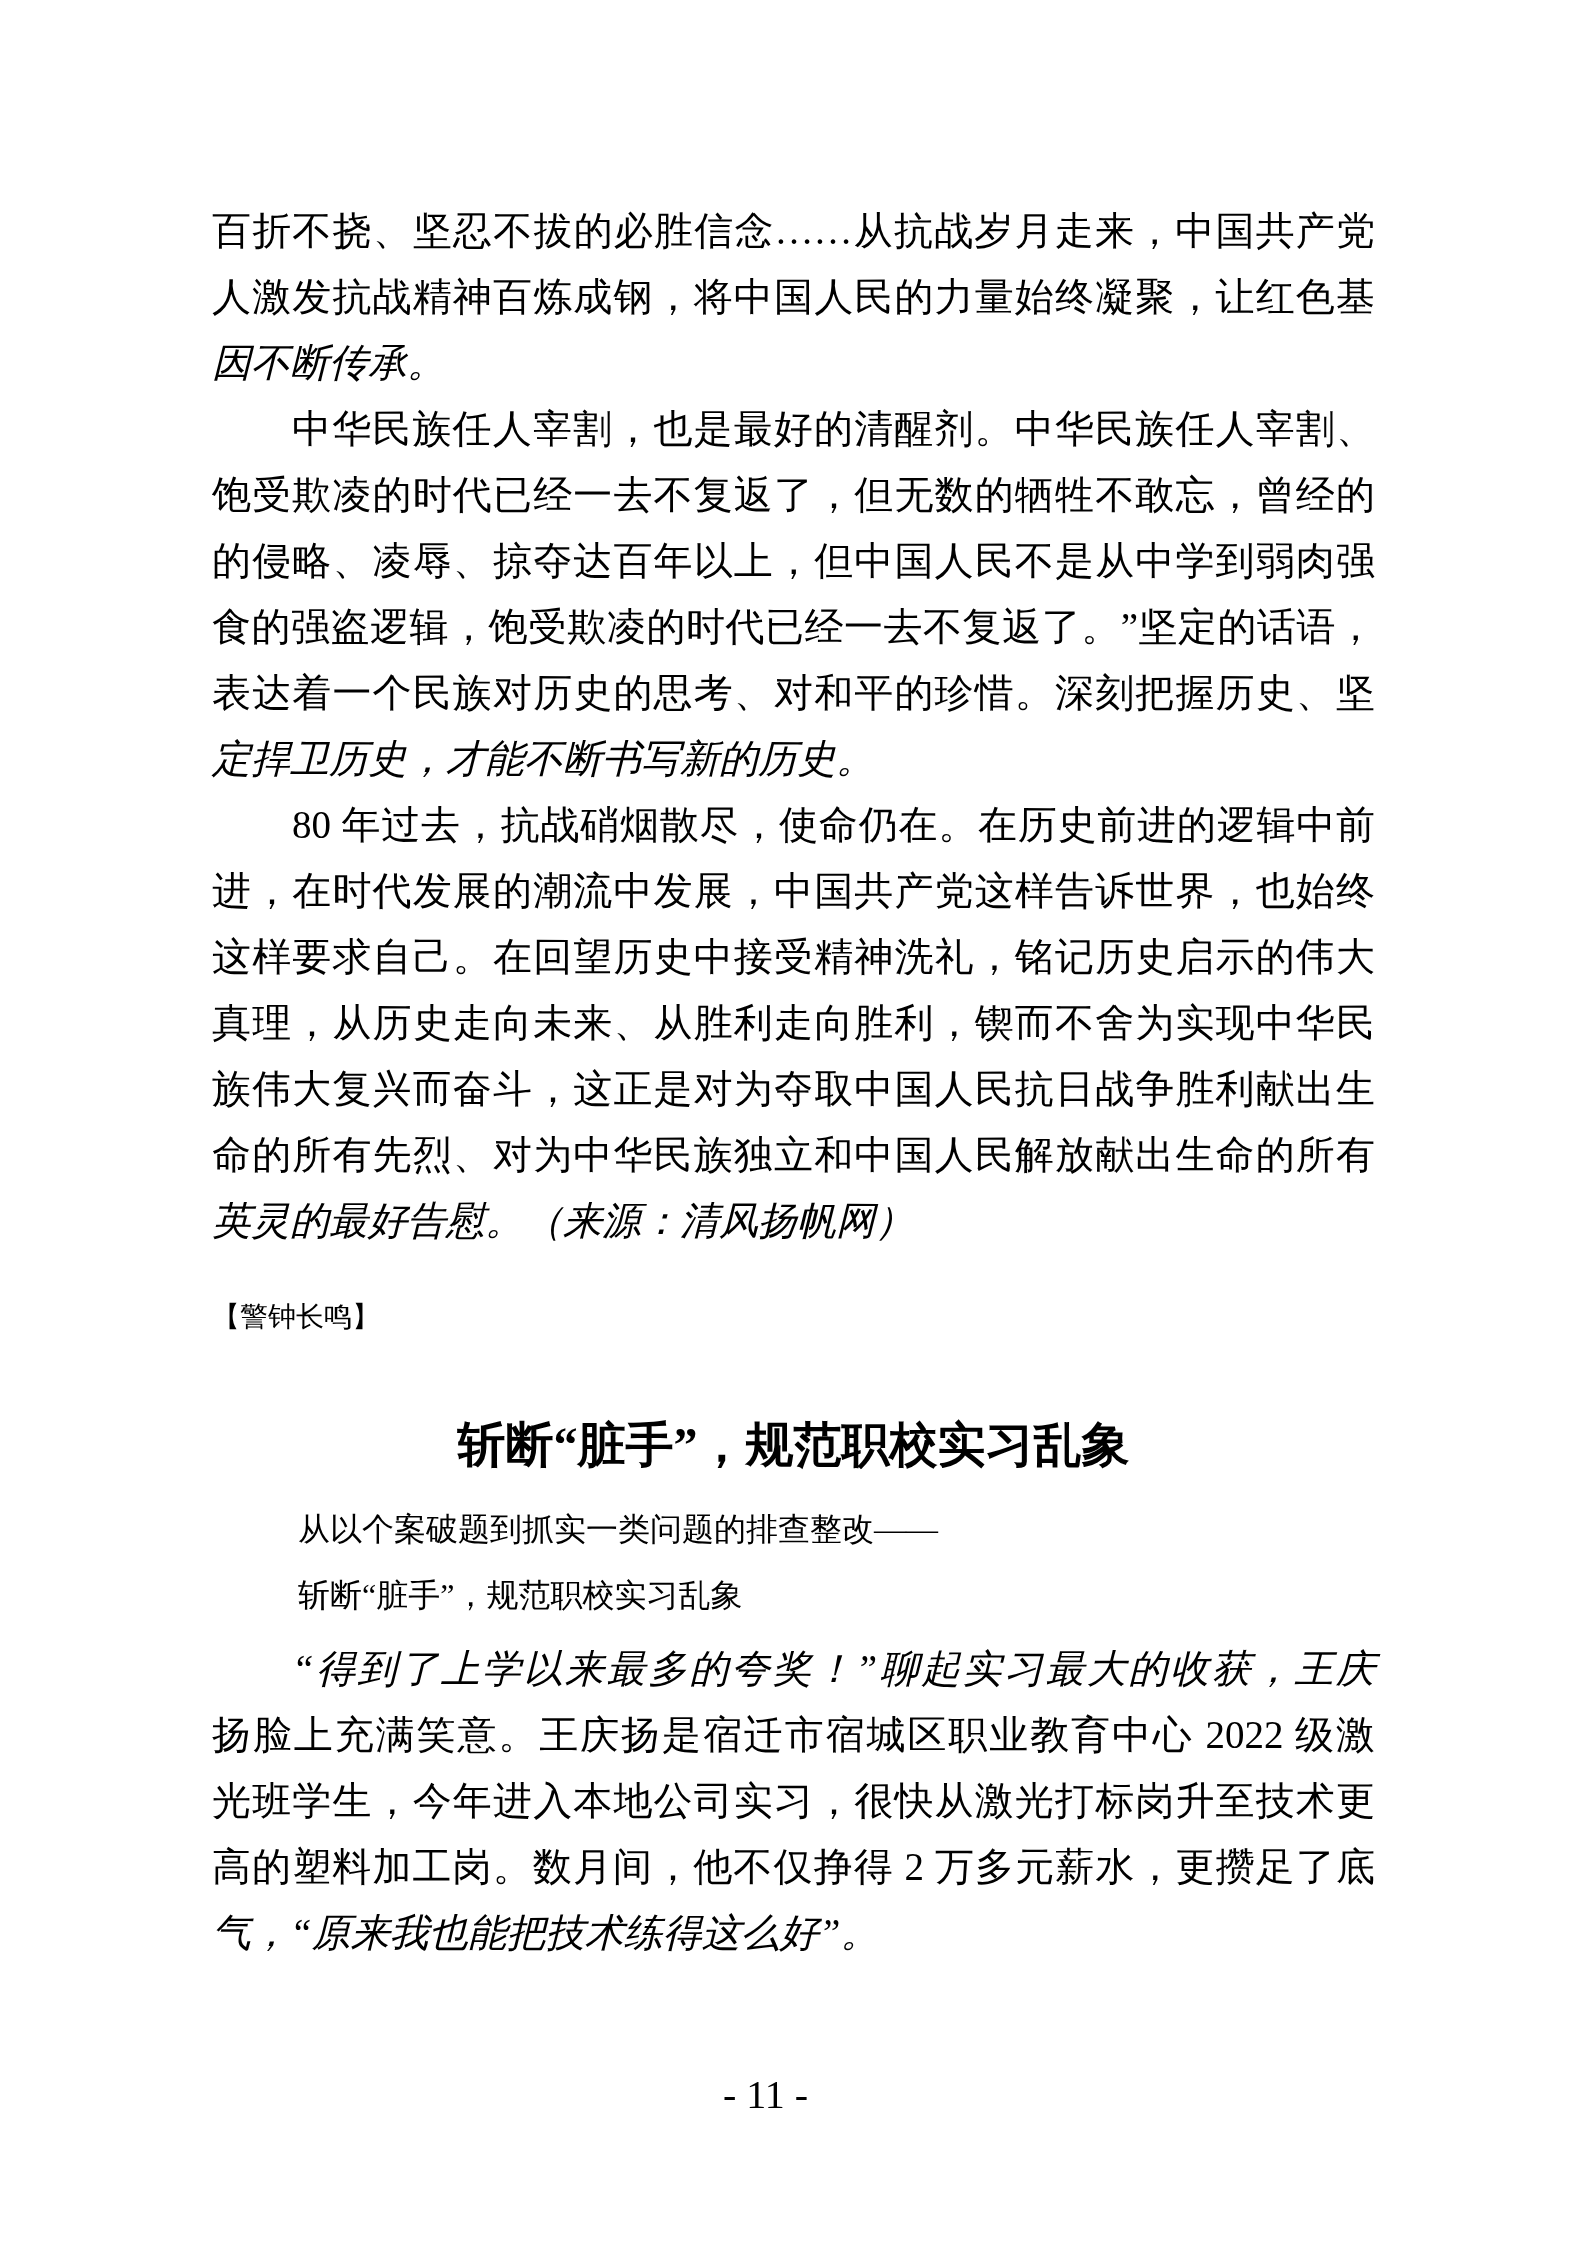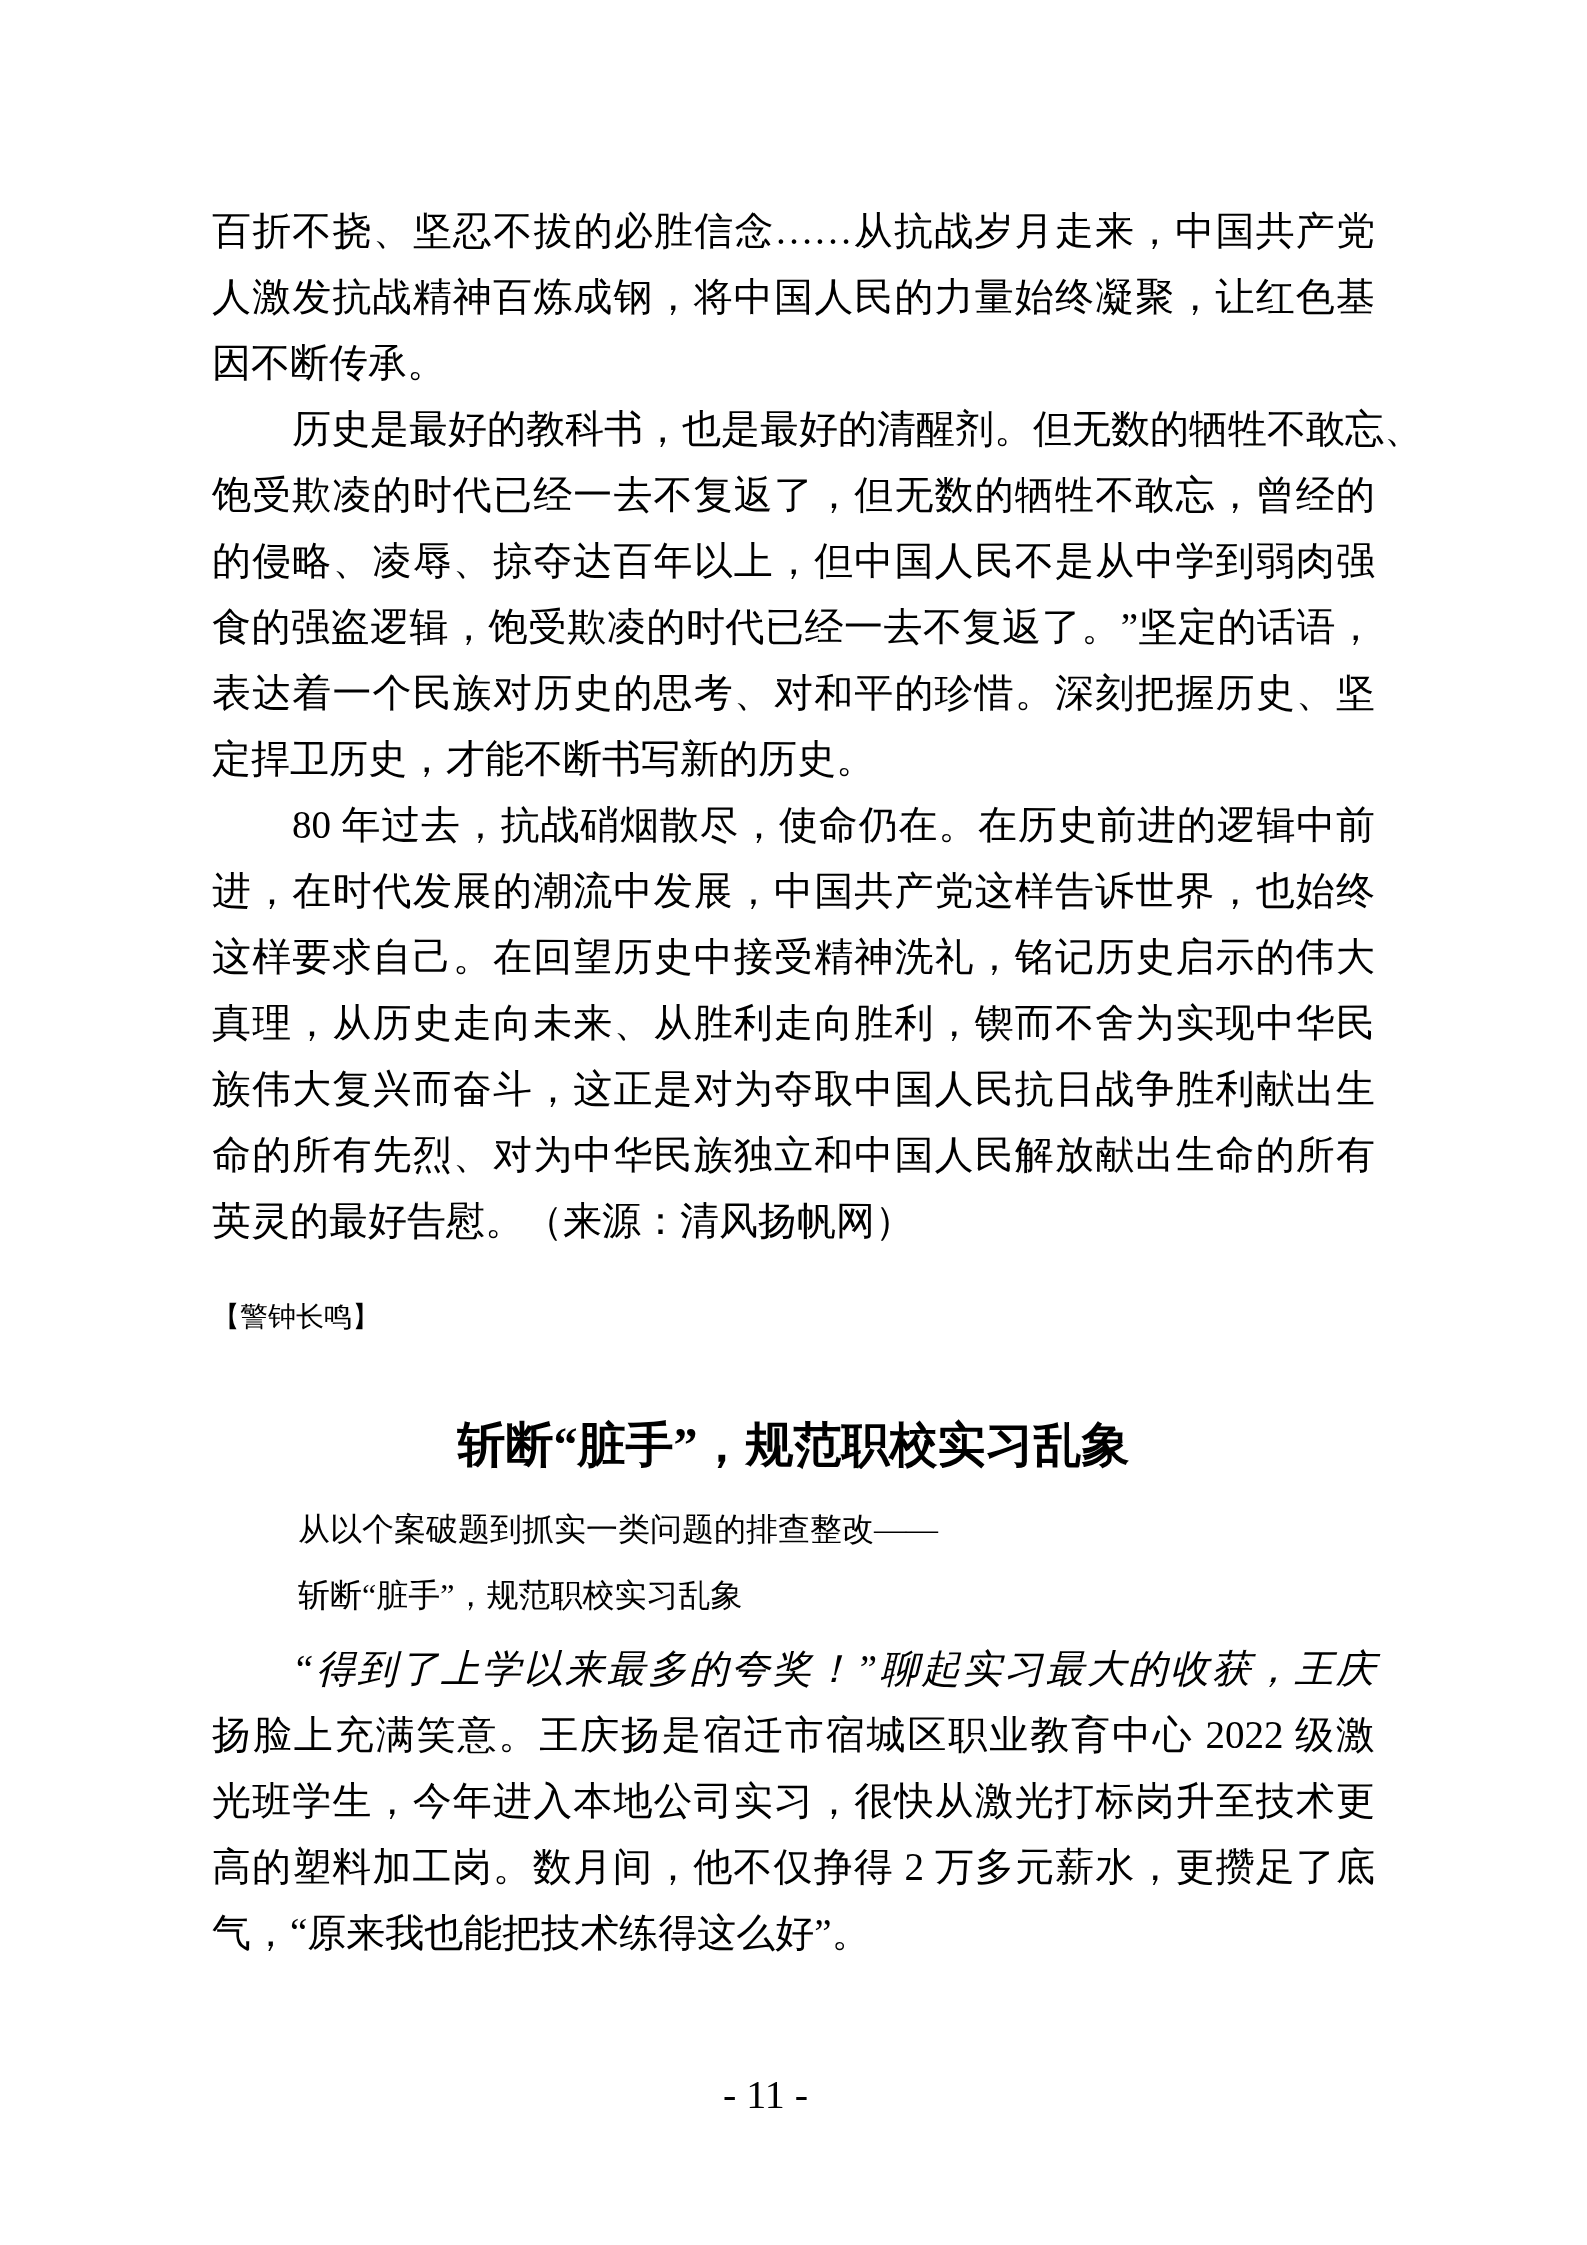--- a/index.html
+++ b/index.html
@@ -22,20 +22,21 @@
     font-size:39px;
     line-height:66px;
     height:66px;
     white-space:nowrap;
     text-align:justify;
     text-align-last:justify;
     text-justify:inter-character;
   }
   .line.end{
     text-align-last:left;
+    font-style:italic;
   }
   .indent{
     text-indent:80px;
   }
   .marker{
     font-size:28px;
     line-height:66px;
     height:66px;
     margin-top:30px;
     text-align:left;
@@ -81,21 +82,21 @@
 </head>
 <body>
 
 <div class="page">
   <div class="column">
 
     <div class="line">百折不挠、坚忍不拔的必胜信念……从抗战岁月走来，中国共产党</div>
     <div class="line">人激发抗战精神百炼成钢，将中国人民的力量始终凝聚，让红色基</div>
     <div class="line end">因不断传承。</div>
 
-    <div class="line indent">历史是最好的教科书，也是最好的清醒剂。但无数的牺牲不敢忘、</div>
+    <div class="line indent">中华民族任人宰割，也是最好的清醒剂。中华民族任人宰割、</div>
     <div class="line">饱受欺凌的时代已经一去不复返了，但无数的牺牲不敢忘，曾经的</div>
     <div class="line">的侵略、凌辱、掠夺达百年以上，但中国人民不是从中学到弱肉强</div>
     <div class="line">食的强盗逻辑，饱受欺凌的时代已经一去不复返了。”坚定的话语，</div>
     <div class="line">表达着一个民族对历史的思考、对和平的珍惜。深刻把握历史、坚</div>
     <div class="line end">定捍卫历史，才能不断书写新的历史。</div>
 
     <div class="line indent">80 年过去，抗战硝烟散尽，使命仍在。在历史前进的逻辑中前</div>
     <div class="line">进，在时代发展的潮流中发展，中国共产党这样告诉世界，也始终</div>
     <div class="line">这样要求自己。在回望历史中接受精神洗礼，铭记历史启示的伟大</div>
     <div class="line">真理，从历史走向未来、从胜利走向胜利，锲而不舍为实现中华民</div>

